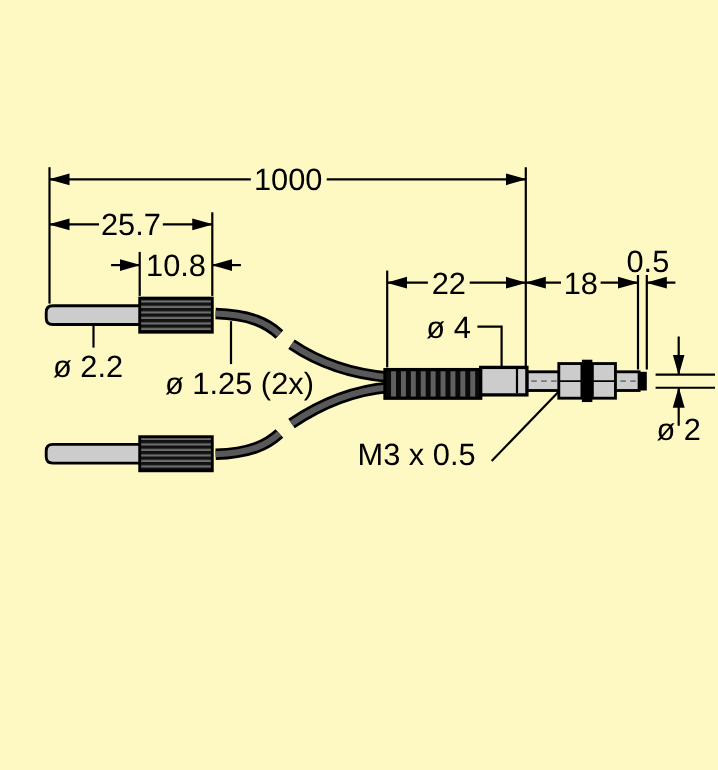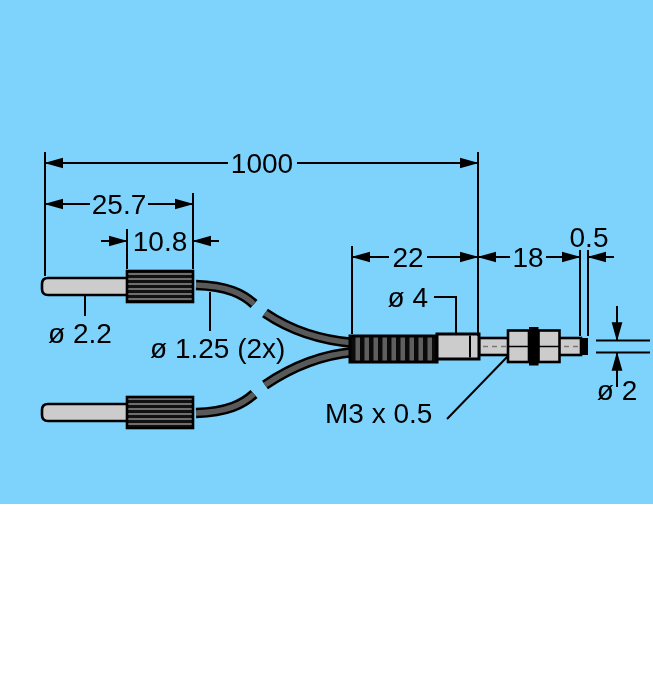--- a/index.html
+++ b/index.html
@@ -1,16 +1,16 @@
 <!DOCTYPE html>
 <html><head>
 <meta charset="utf-8">
 <style>
   html,body{margin:0;padding:0;background:#fff;}
-  .canvas{position:relative;width:653px;height:504px;background:#7dd3fc;overflow:hidden;}
+  .canvas{position:relative;width:653px;height:700px;background:#fef9c3;overflow:hidden;}
   svg{display:block;}
   .dl{stroke:#000;stroke-width:2;fill:none;}            
   .thin{stroke:#000;stroke-width:1.5;fill:none;}
   .part{stroke:#000;stroke-width:2.6;}
   .part-heavy{stroke:#000;stroke-width:3;}
   .cable-out{stroke:#000;stroke-width:10.5;fill:none;}
   .cable-in{stroke:#595959;stroke-width:5.5;fill:none;}
   text{font-family:"Liberation Sans","DejaVu Sans",sans-serif;font-size:28px;fill:#000;}
   .mid{text-anchor:middle;}
   .end{text-anchor:end;}

